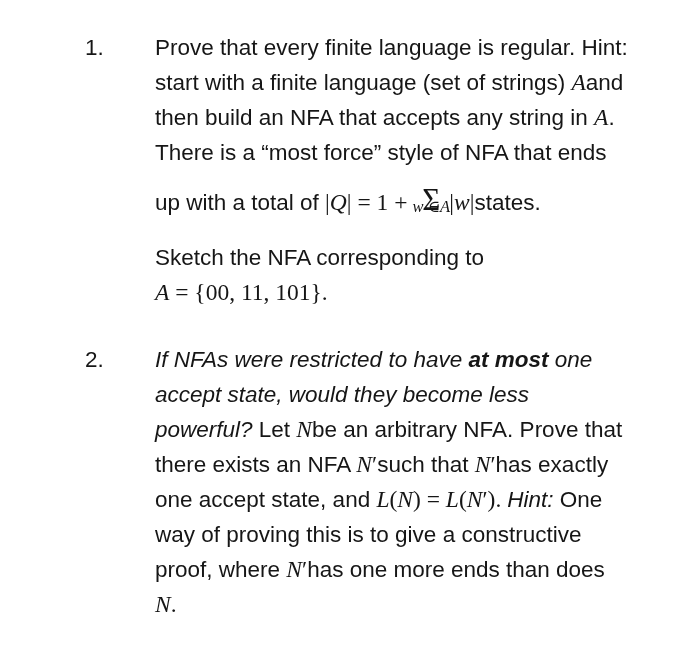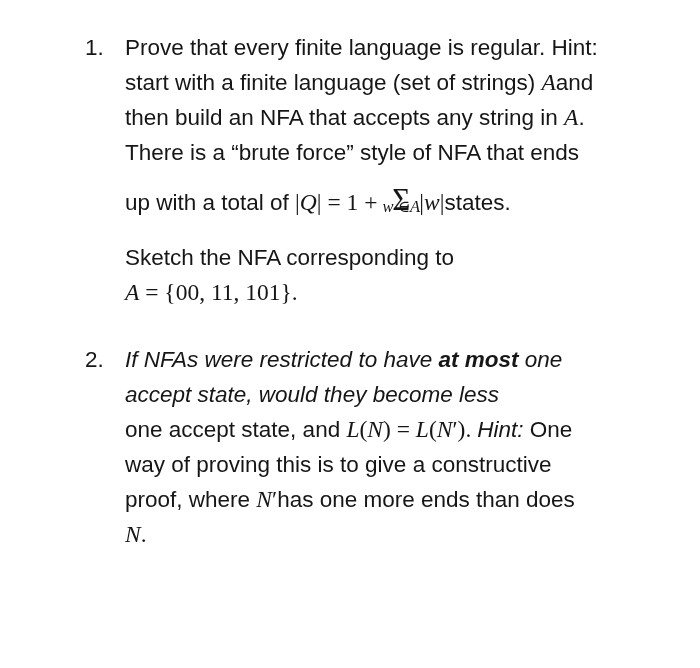--- a/index.html
+++ b/index.html
@@ -29,20 +29,21 @@
   .problem-number {
     width: 40px;
     flex-shrink: 0;
     font-family: "Liberation Sans", sans-serif;
     font-size: 22.5px;
     line-height: 35px;
   }
   .problem-content {
     flex: 1;
     min-width: 0;
+    margin-left: 30px;
   }
   .doc-line {
     font-size: 22.5px;
     line-height: 35px;
     white-space: nowrap;
     font-family: "Liberation Sans", sans-serif;
   }
   .formula-line {
     margin-top: 14px;
     margin-bottom: 20px;
@@ -98,31 +99,33 @@
 </head>
 <body>
 
 <div class="page">
   <section class="problem">
     <span class="problem-number">1.</span>
     <div class="problem-content">
         <div class="doc-line"><span class="seg-sans">Prove that every finite language is regular. Hint:</span></div>
         <div class="doc-line"><span class="seg-sans">start with a finite language (set of strings) </span><span class="seg-math-var">A</span><span class="seg-sans">and</span></div>
         <div class="doc-line"><span class="seg-sans">then build an NFA that accepts any string in </span><span class="seg-math-var">A</span><span class="seg-sans">.</span></div>
-        <div class="doc-line"><span class="seg-sans">There is a “brute force” style of NFA that ends</span></div>
+        <div class="doc-line"><span class="seg-sans">There is a “most force” style of NFA that ends</span></div>
         <div class="doc-line formula-line"><span class="seg-sans">up with a total of </span><span class="seg-math">|</span><span class="seg-math-var">Q</span><span class="seg-math">| = 1 + </span><span class="sigma-wrap"><span class="sigma-sym">Σ</span><span class="sigma-sub"><span class="seg-math-var">w</span><span class="seg-math"> ∈</span><span class="seg-math-var">A</span></span></span><span class="seg-math">|</span><span class="seg-math-var">w</span><span class="seg-math">|</span><span class="seg-sans">states.</span></div>
         <div class="doc-line"><span class="seg-sans">Sketch the NFA corresponding to</span></div>
         <div class="doc-line"><span class="seg-math-var">A</span><span class="seg-math"> = {00, 11, 101}.</span></div>
       </div>
   </section>
 
   <section class="problem">
     <span class="problem-number">2.</span>
     <div class="problem-content">
         <div class="doc-line"><span class="seg-sans-italic">If NFAs were restricted to have </span><span class="seg-sans-bold-italic">at most</span><span class="seg-sans-italic"> one</span></div>
         <div class="doc-line"><span class="seg-sans-italic">accept state, would they become less</span></div>
+        <div class="doc-line"><span class="seg-sans-italic">powerful?</span><span class="seg-sans"> Let </span><span class="seg-math-var">N</span><span class="seg-sans">be an arbitrary NFA. Prove that</span></div>
+        <div class="doc-line"><span class="seg-sans">there exists an NFA </span><span class="seg-math-var">N</span><span class="seg-math">′</span><span class="seg-sans">such that </span><span class="seg-math-var">N</span><span class="seg-math">′</span><span class="seg-sans">has exactly</span></div>
         <div class="doc-line"><span class="seg-sans">one accept state, and </span><span class="seg-math-var">L</span><span class="seg-math">(</span><span class="seg-math-var">N</span><span class="seg-math">) = </span><span class="seg-math-var">L</span><span class="seg-math">(</span><span class="seg-math-var">N</span><span class="seg-math">′). </span><span class="seg-sans-italic">Hint:</span><span class="seg-sans"> One</span></div>
         <div class="doc-line"><span class="seg-sans">way of proving this is to give a constructive</span></div>
         <div class="doc-line"><span class="seg-sans">proof, where </span><span class="seg-math-var">N</span><span class="seg-math">′</span><span class="seg-sans">has one more ends than does</span></div>
         <div class="doc-line"><span class="seg-math-var">N</span><span class="seg-math">.</span></div>
       </div>
   </section>
 </div>
 
 </body></html>

